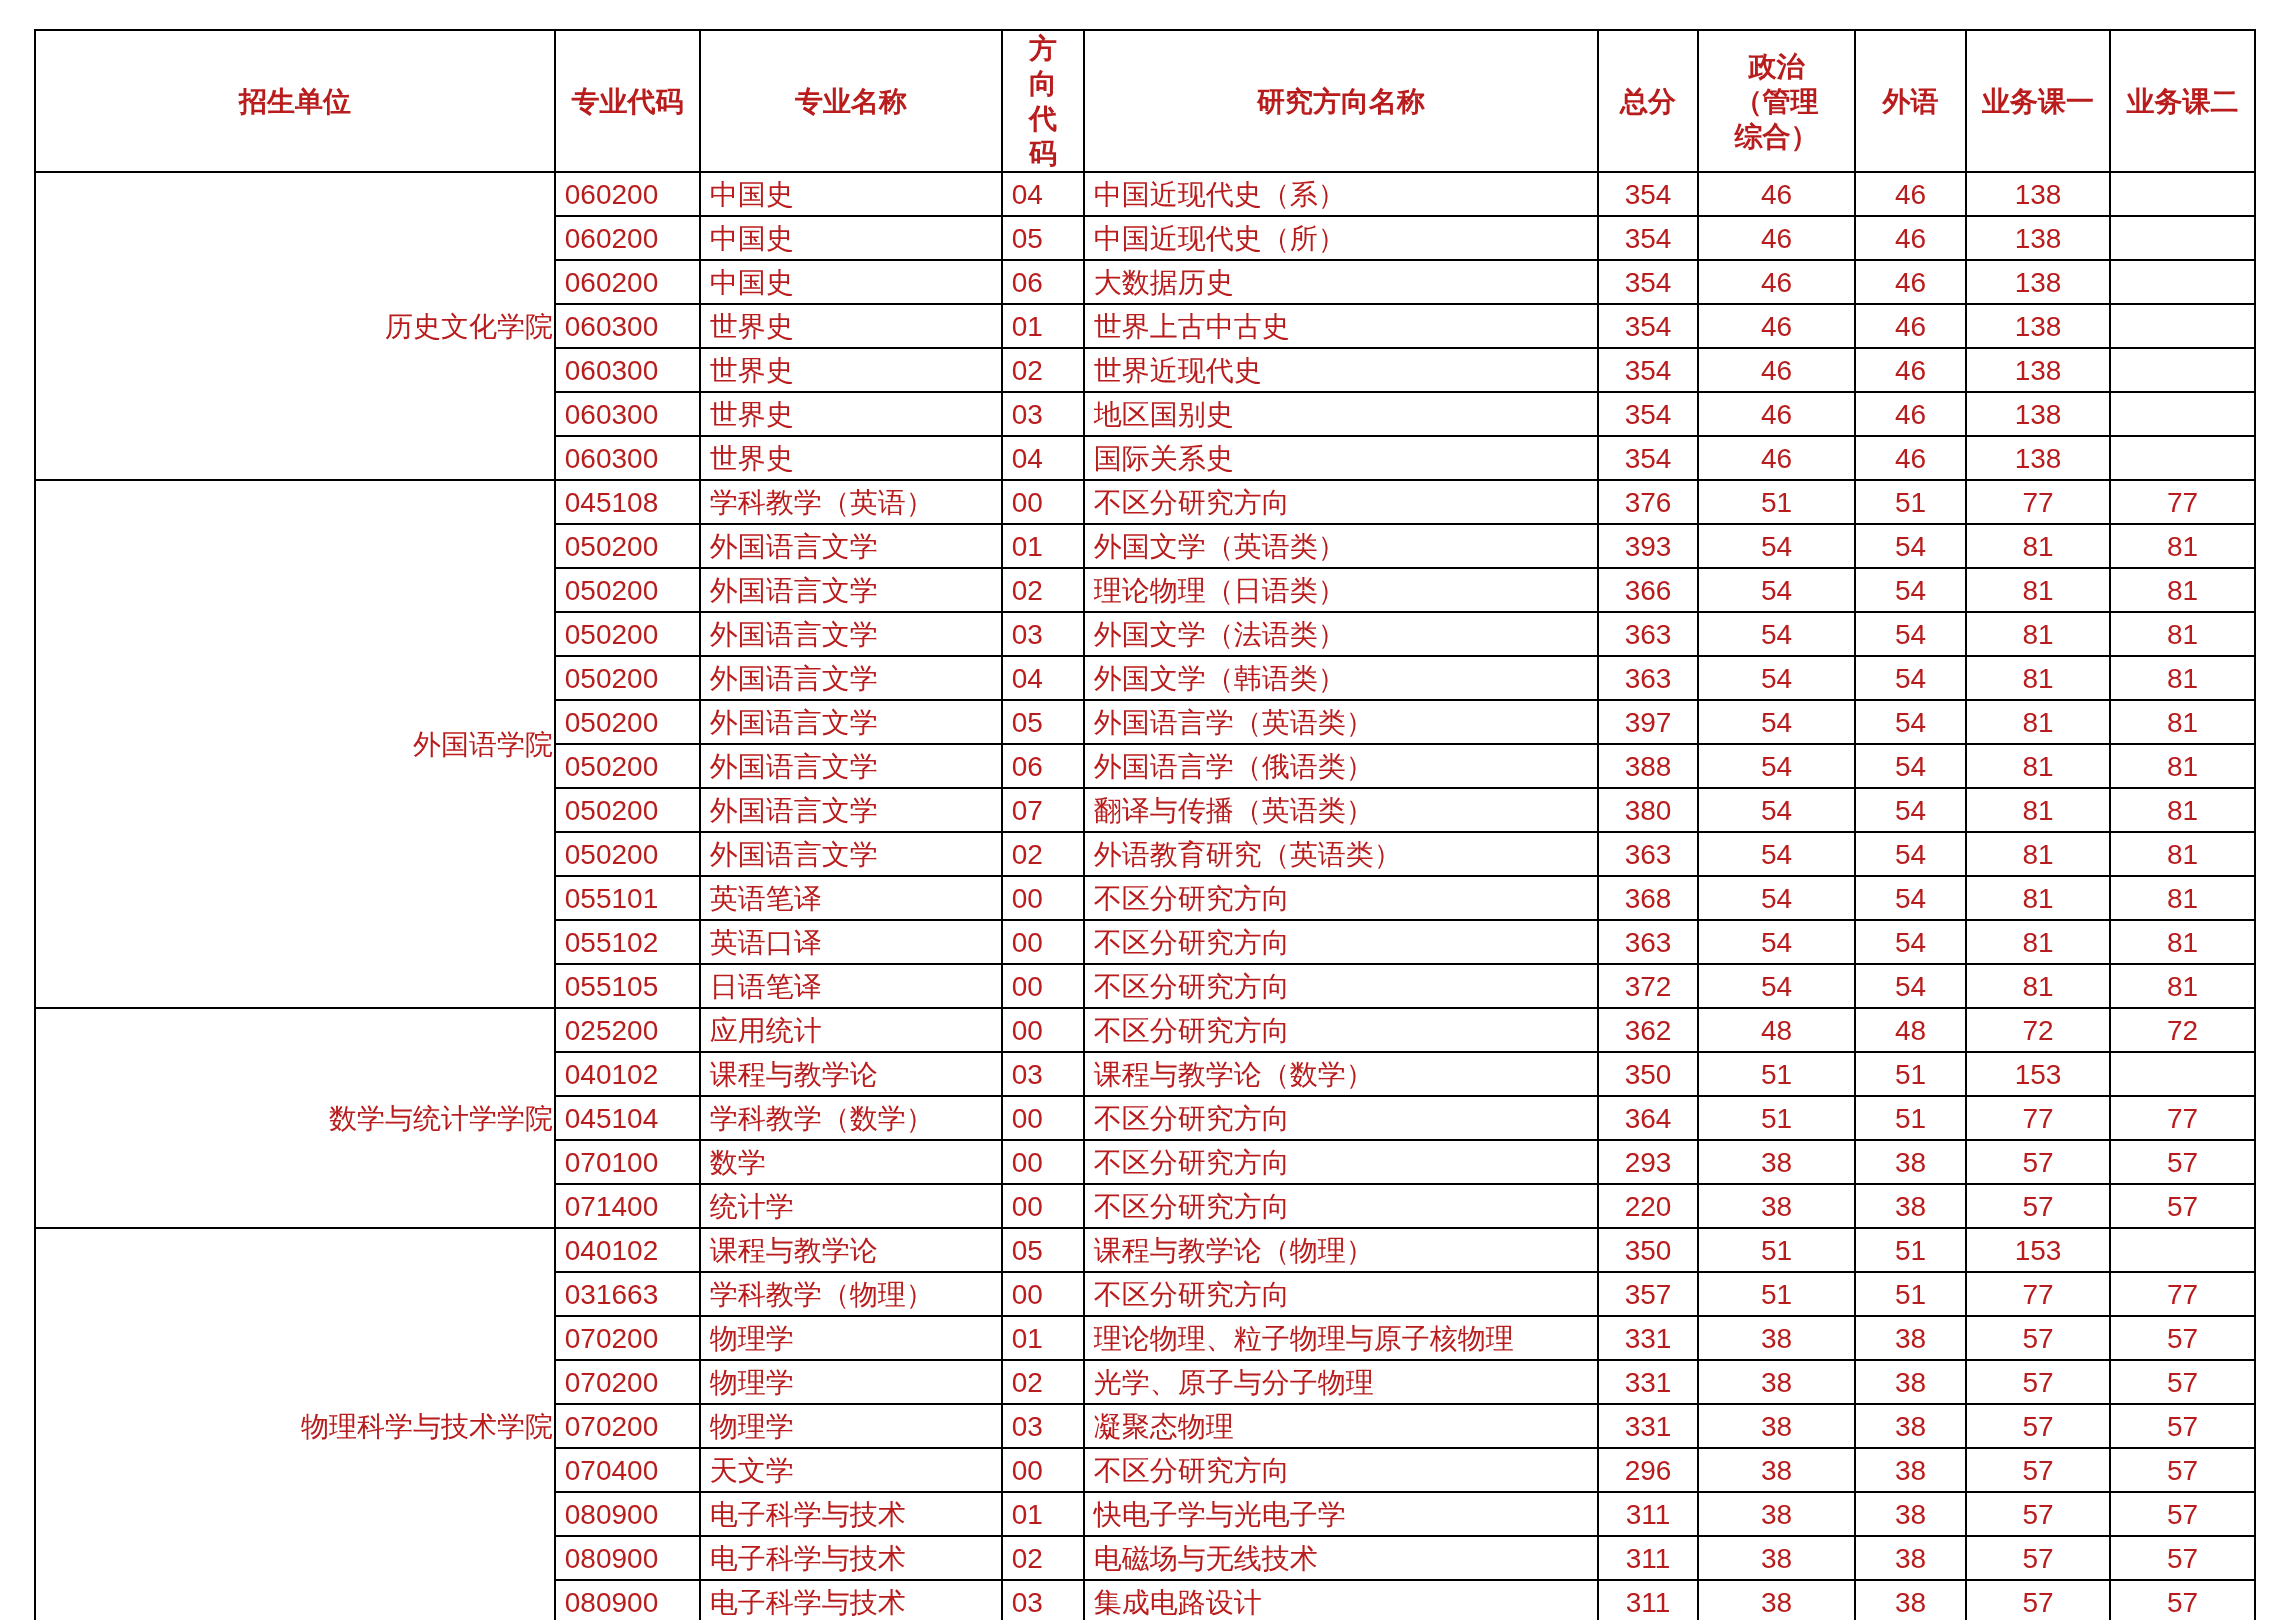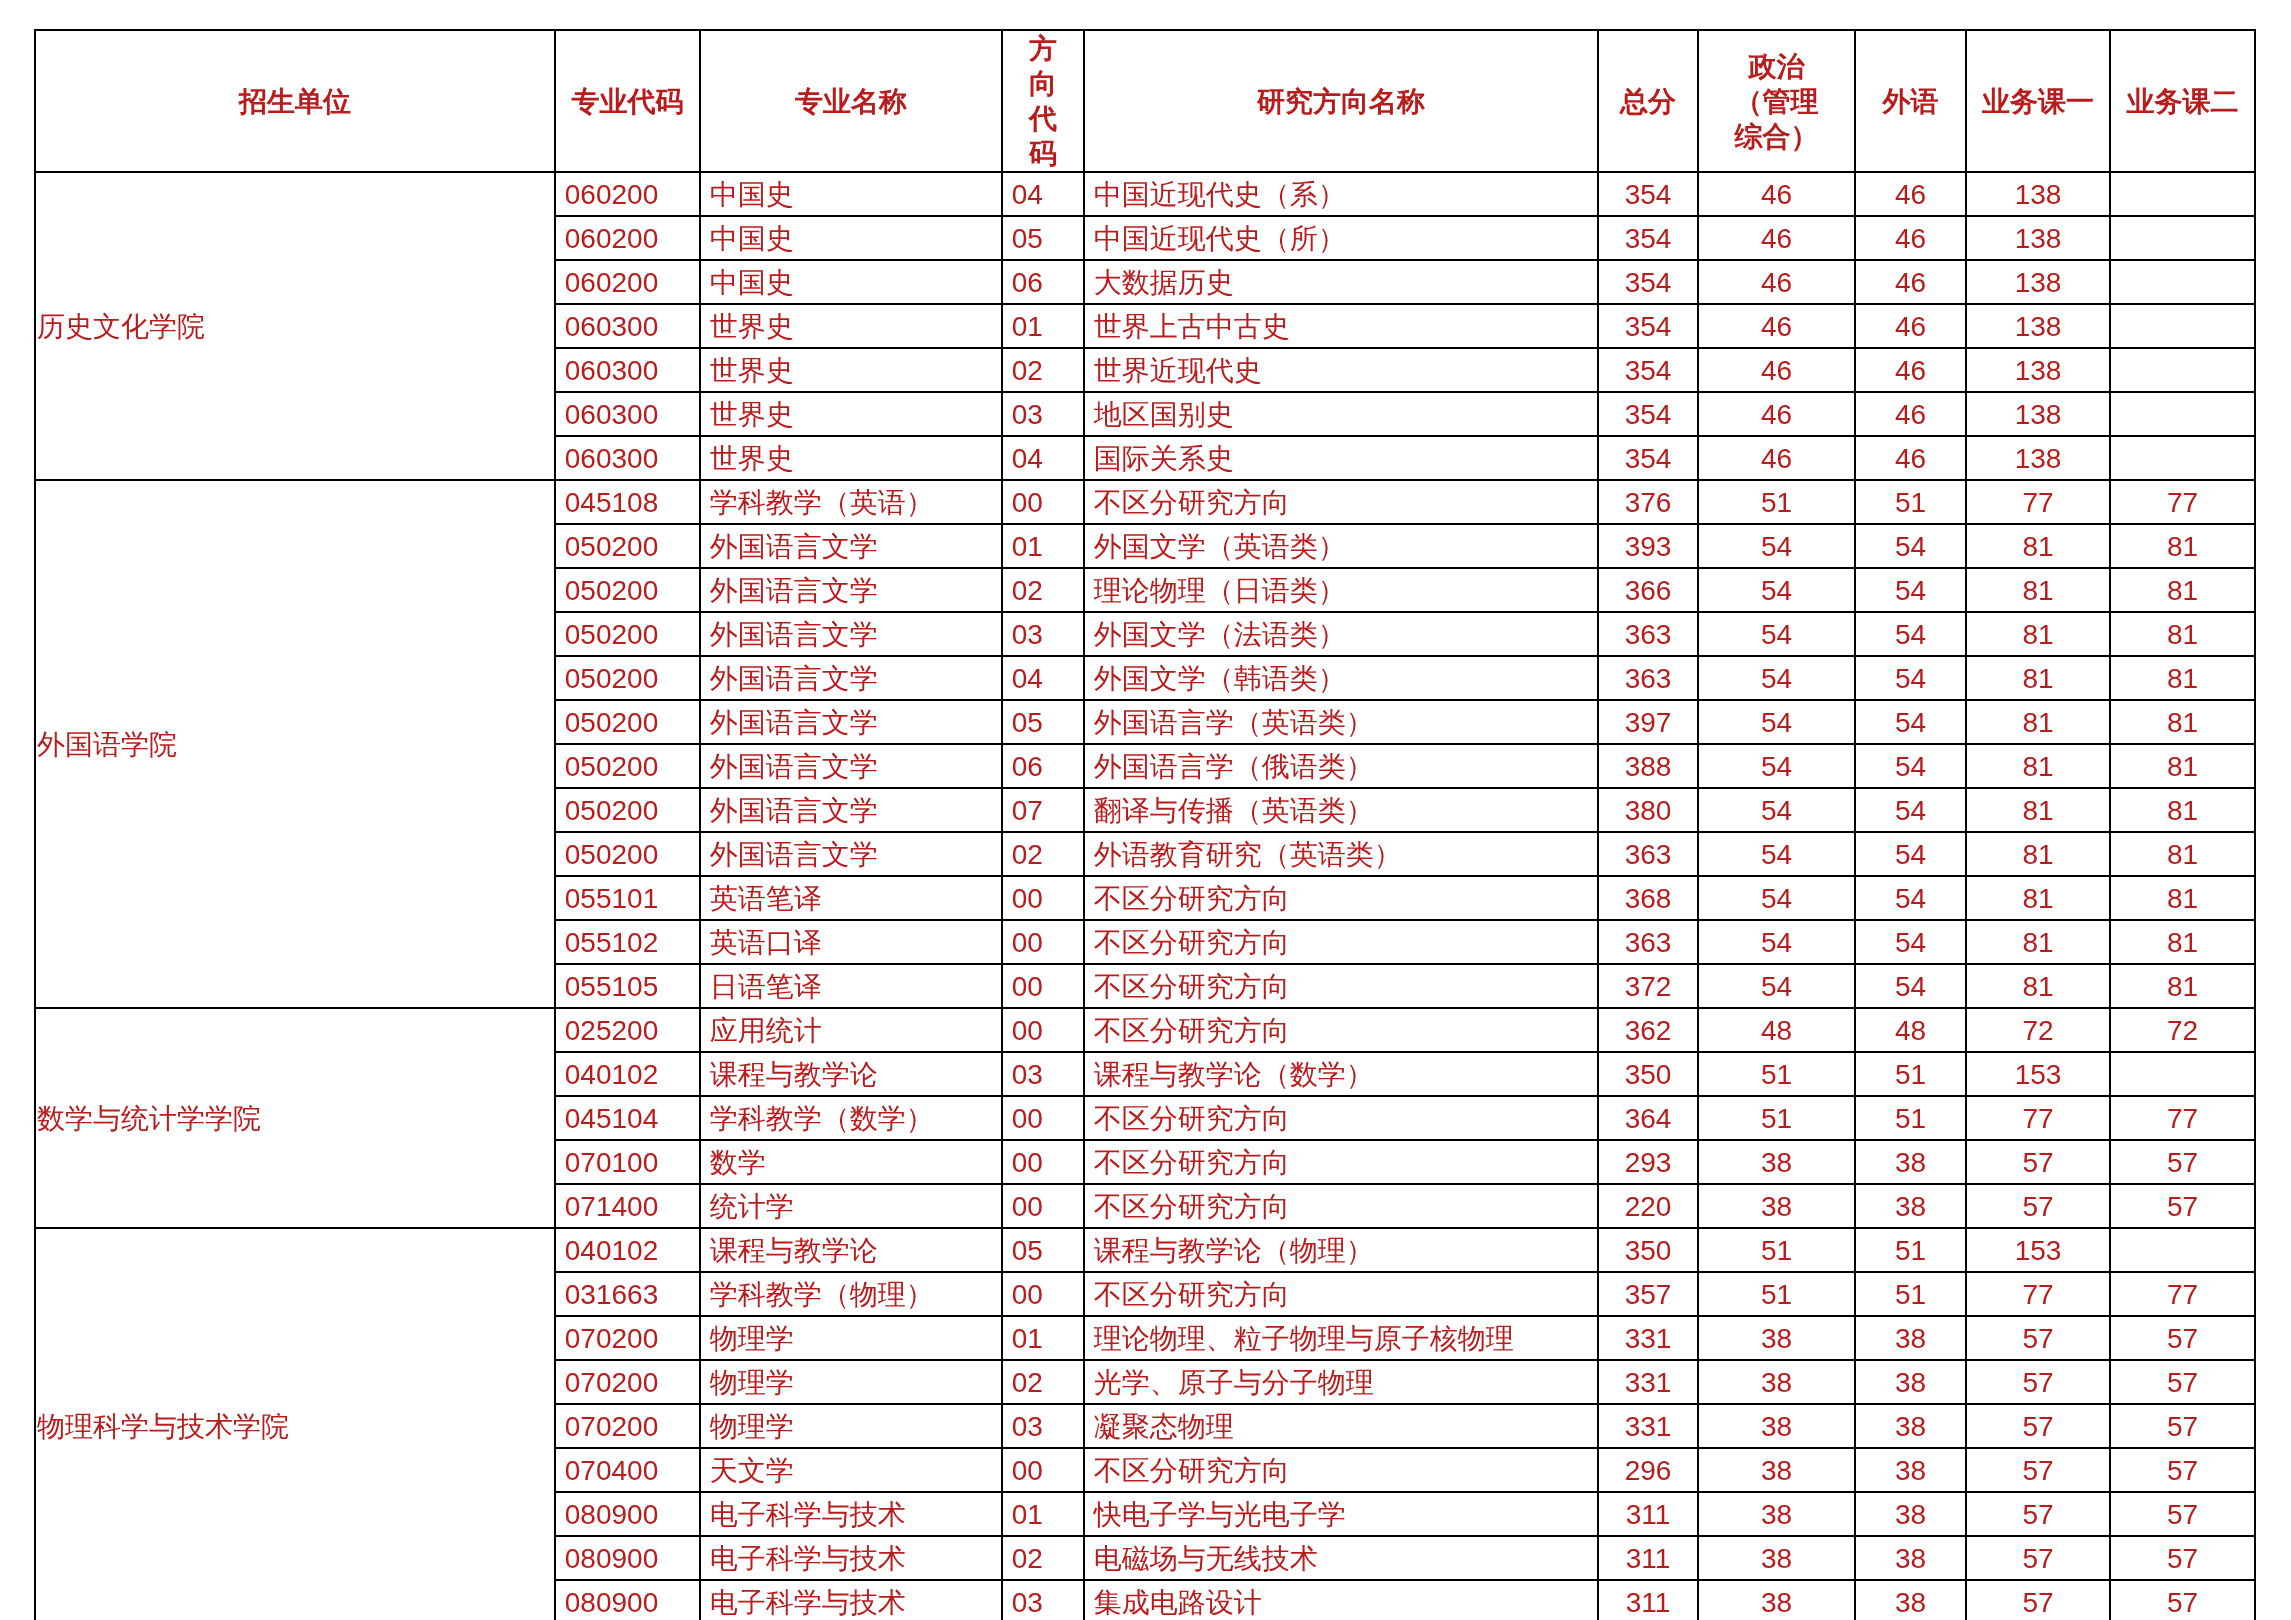--- a/index.html
+++ b/index.html
@@ -44,21 +44,21 @@
   .score-table thead th.h-dir {
     text-align: center;
     padding: 0 25px;
   }
   .score-table thead th.h-politics {
     padding: 0 22px;
   }
   .score-table tbody tr { height: 44px; }
   .score-table tbody td { white-space: nowrap; }
   td.c-unit {
-    text-align: left;
+    text-align: right;
     white-space: nowrap;
   }
   td.c-code, td.c-name, td.c-dir, td.c-research {
     text-align: left;
     padding-left: 8.8px;
     padding-right: 3.9px;
   }
   td.c-num { text-align: center; }
   tr.group-start td { border-top: 2.9px solid #000000; }
 </style>

